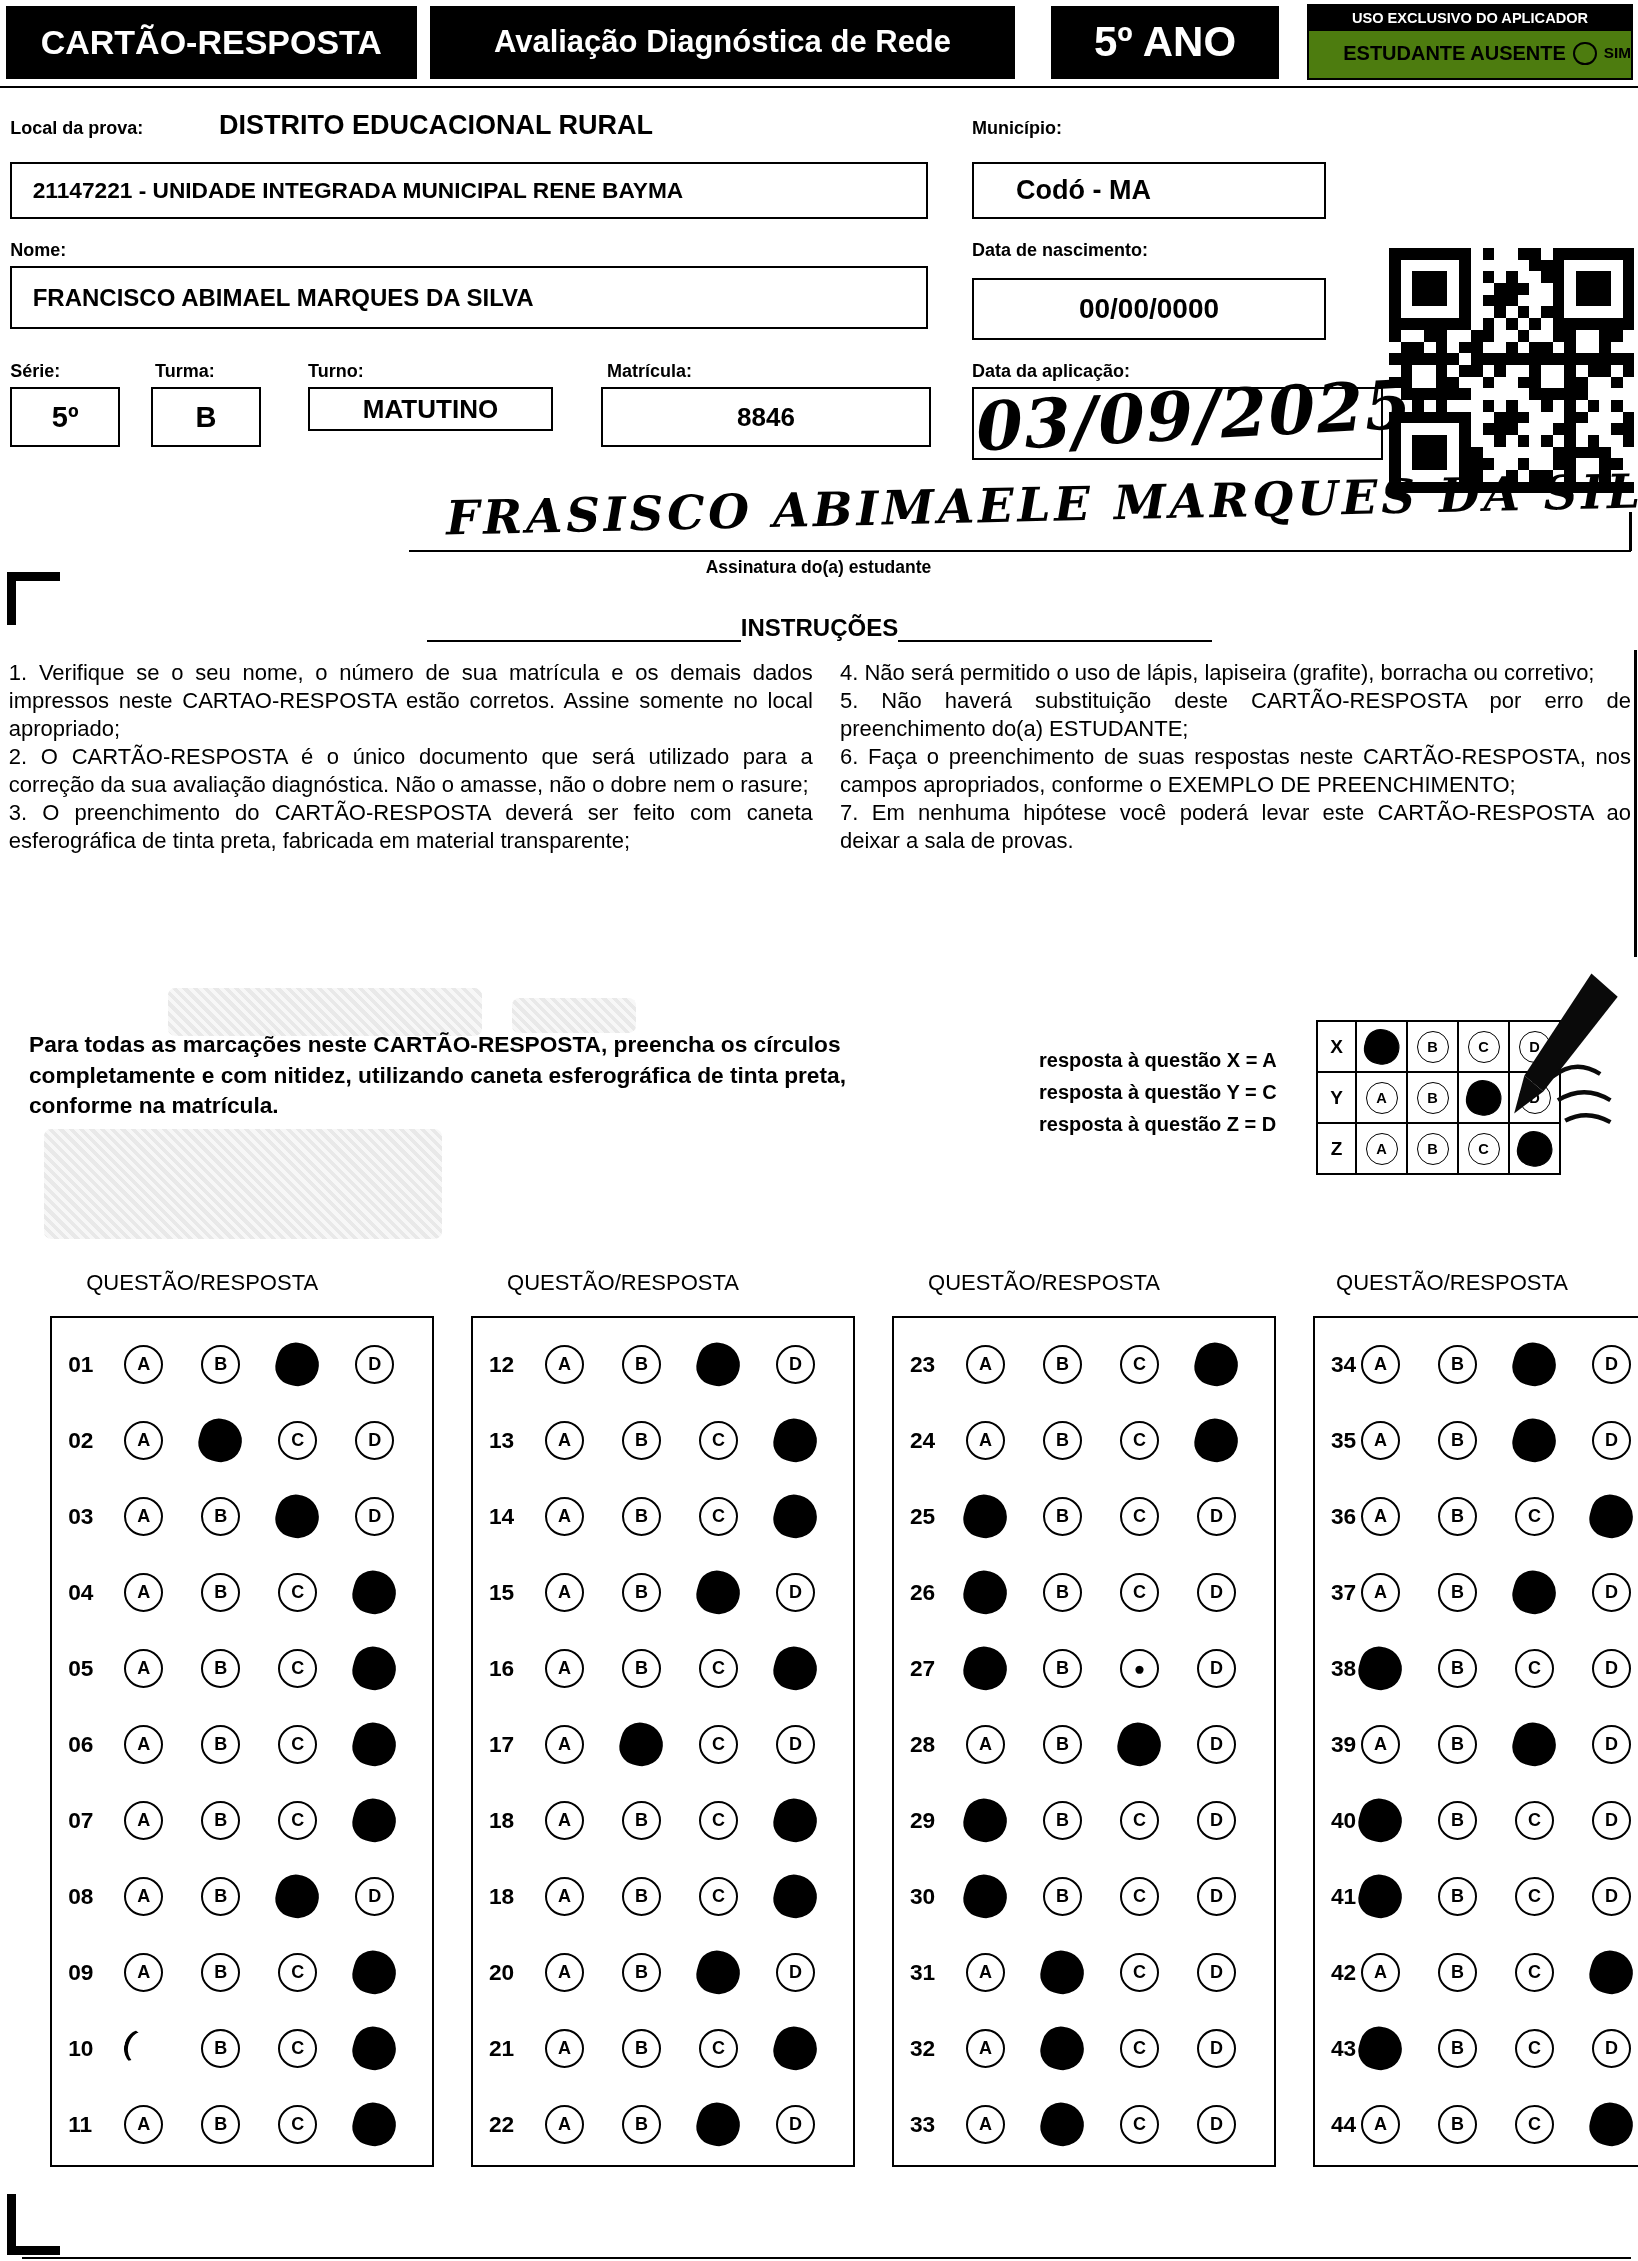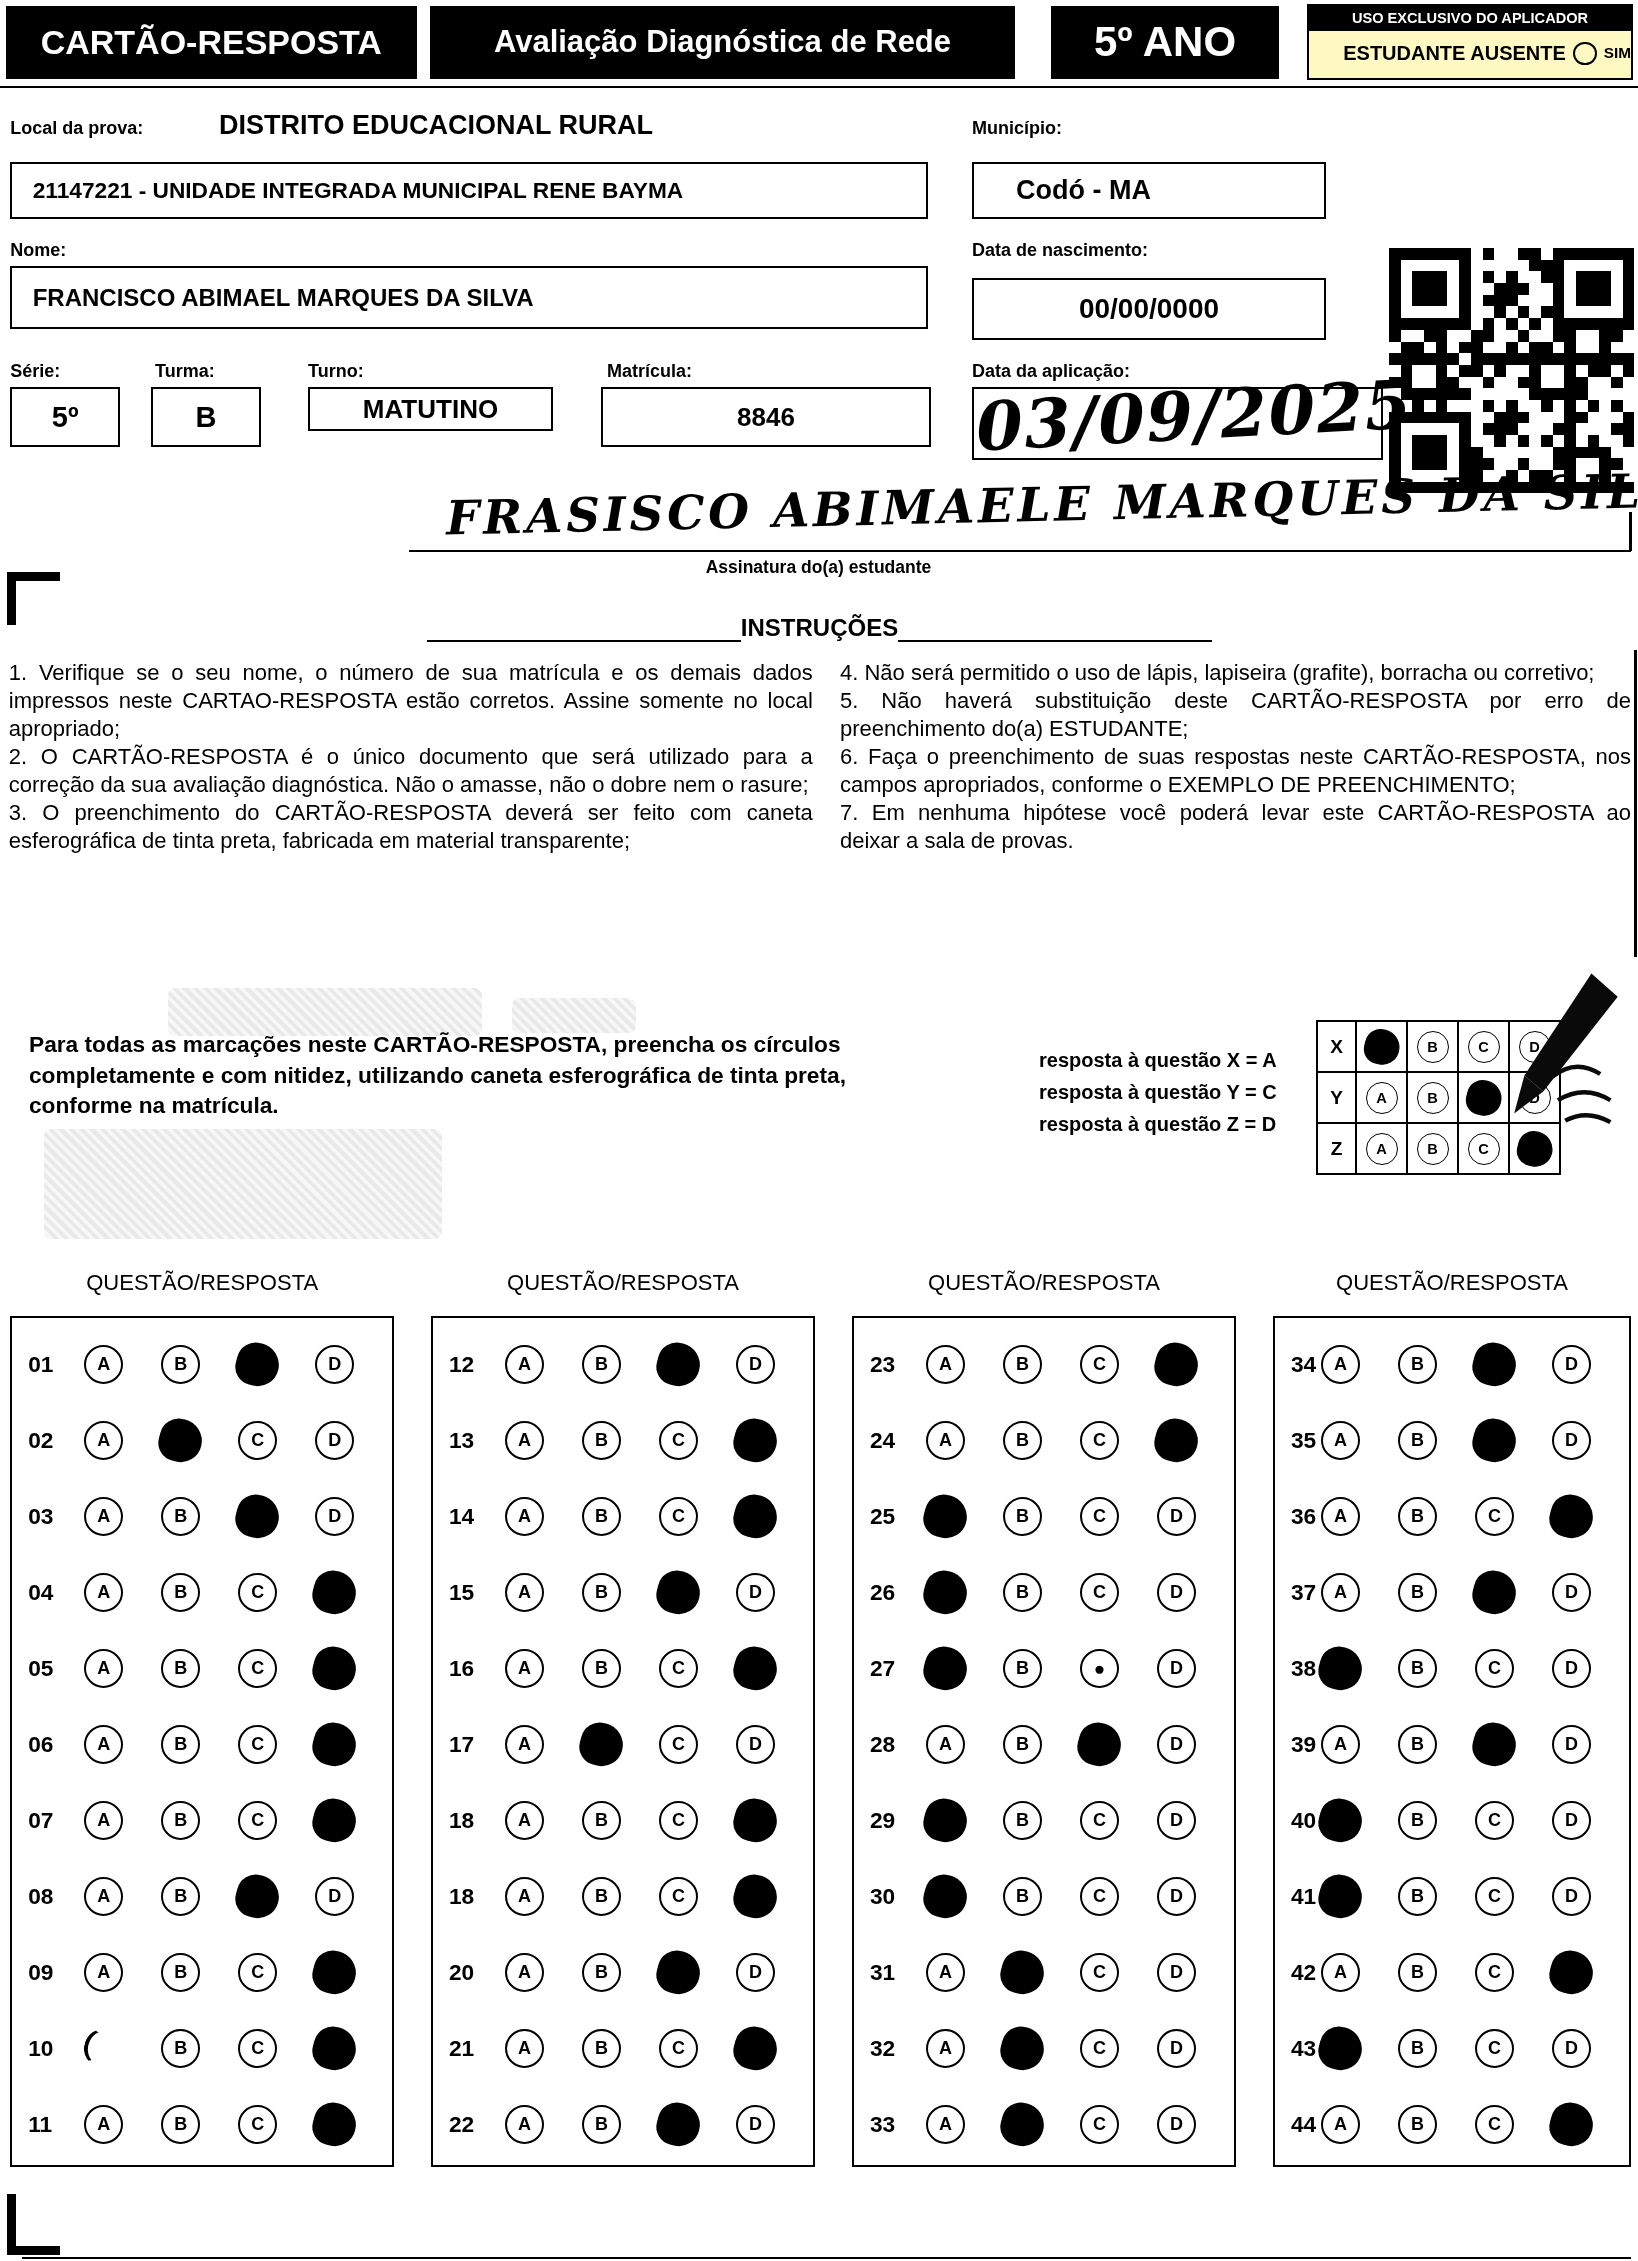--- a/index.html
+++ b/index.html
@@ -6,21 +6,21 @@
   .page{position:relative;width:1639px;height:2261px;background:#fff;color:#000;
         font-family:"Liberation Sans",sans-serif;overflow:hidden;}
 
   
   .hbox{position:absolute;background:#000;color:#fff;display:flex;align-items:center;
         justify-content:center;font-weight:bold;}
   .card-title{left:5.8px;top:5.8px;width:411px;height:73px;font-size:34px;}
   .exam-title{left:430px;top:5.8px;width:585px;height:73px;font-size:31px;}
   .grade-box{left:1051px;top:5.8px;width:228px;height:73px;font-size:42px;}
 
-  .apl-box{position:absolute;left:1307px;top:4.4px;width:326px;height:76px;border:2.2px solid #000;box-sizing:border-box;background:#fef9c3;}
+  .apl-box{position:absolute;left:1307px;top:4.4px;width:326px;height:76px;border:2.2px solid #000;box-sizing:border-box;background:#4d7c0f;}
   .apl-head{background:#000;color:#fff;font-weight:bold;font-size:14.6px;text-align:center;height:25px;line-height:25px;}
   .apl-row{display:flex;align-items:center;justify-content:flex-end;gap:7.3px;height:44px;font-weight:bold;font-size:20px;}
   .circ{display:inline-block;width:23.4px;height:23.4px;border:2.2px solid #000;border-radius:50%;box-sizing:border-box;}
   .apl-sim{font-size:15.3px;}
 
   .header-rule{position:absolute;left:0;top:86px;width:1639px;height:1.5px;background:#000;}
 
   .lbl{position:absolute;font-weight:bold;font-size:18px;}
   .bigval{position:absolute;font-weight:bold;}
   .vbox{position:absolute;border:2.2px solid #000;box-sizing:border-box;background:#fff;
@@ -62,21 +62,21 @@
   .bubble{width:39px;height:39px;border:2.2px solid #000;border-radius:50%;display:flex;align-items:center;
           justify-content:center;font-weight:bold;font-size:18px;box-sizing:border-box;background:#fff;flex:none;}
   .bubble.small{width:32px;height:32px;border-width:1.5px;font-size:14.6px;}
   .bubble.filled{background:#000;border-color:#000;color:transparent;
                  border-radius:48% 55% 52% 45%;transform:rotate(14deg) scale(1.1);}
   .bubble.arc{border-color:transparent;border-left:4.4px solid #000;transform:rotate(14deg);color:transparent;}
   .bubble.dot{font-size:19px;}
 
   .ahead{position:absolute;top:1270px;font-weight:normal;font-size:22px;text-align:center;}
   .abox{position:absolute;top:1316px;height:851px;border:2.2px solid #000;box-sizing:border-box;
-        background:#fff;padding-top:8.8px;}
+        background:#fff;padding-top:8.8px;margin-left:40px;}
   .q-row{display:flex;align-items:center;height:76px;padding-left:16px;}
   .q-num{width:57px;font-size:22.7px;font-weight:bold;}
   .q-row .bubble{margin-right:38px;}
 
   .qr{position:absolute;left:1389px;top:248px;display:grid;grid-template-columns:repeat(21,11.7px);grid-auto-rows:11.7px;}
   .qrm{background:#fff;}
   .qrm.on{background:#000;}
 
   .date-hand{position:absolute;left:976px;top:376px;font-size:67px;font-weight:bold;
              transform:rotate(-3deg);letter-spacing:1.5px;white-space:nowrap;}

